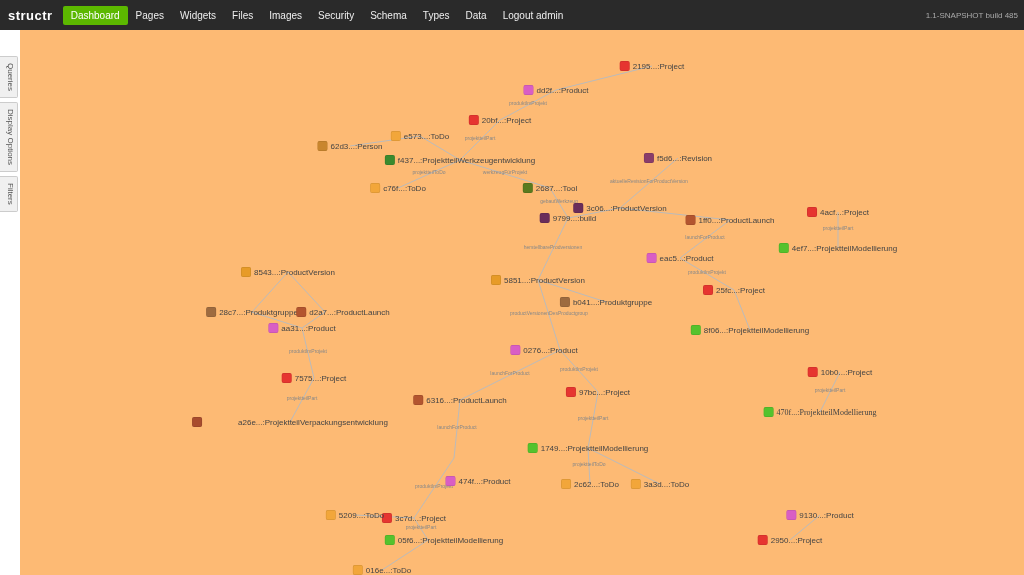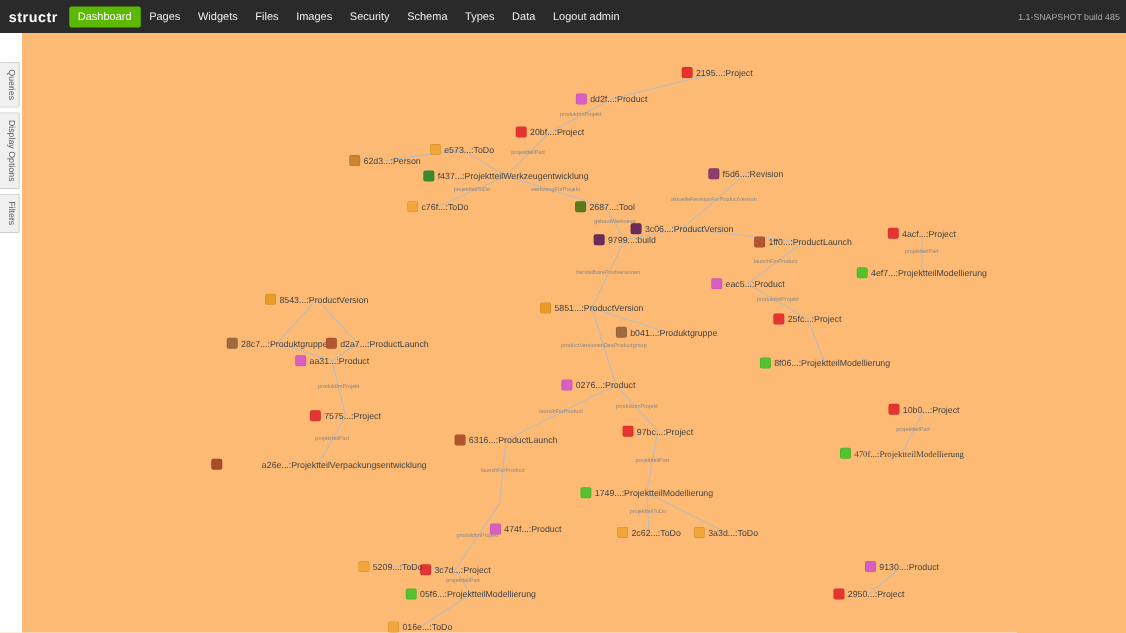--- a/index.html
+++ b/index.html
@@ -286,21 +286,21 @@
       <span class="nlabel">474f...:Product</span>
     </div>
     <div class="node" style="left: 394px; top: 488px;">
       <div class="dot" style="background: rgb(230, 53, 48);"></div>
       <span class="nlabel">3c7d...:Project</span>
     </div>
     <div class="node" style="left: 335px; top: 485px;">
       <div class="dot" style="background: rgb(242, 166, 58);"></div>
       <span class="nlabel">5209...:ToDo</span>
     </div>
-    <div class="node" style="left: 408px; top: 510px;">
+    <div class="node" style="left: 424px; top: 510px;">
       <div class="dot" style="background: rgb(85, 194, 45);"></div>
       <span class="nlabel">05f6...:ProjektteilModellierung</span>
     </div>
     <div class="node" style="left: 362px; top: 540px;">
       <div class="dot" style="background: rgb(242, 166, 58);"></div>
       <span class="nlabel">016e...:ToDo</span>
     </div>
     <div class="node" style="left: 578px; top: 362px;">
       <div class="dot" style="background: rgb(230, 53, 48);"></div>
       <span class="nlabel">97bc...:Project</span>

